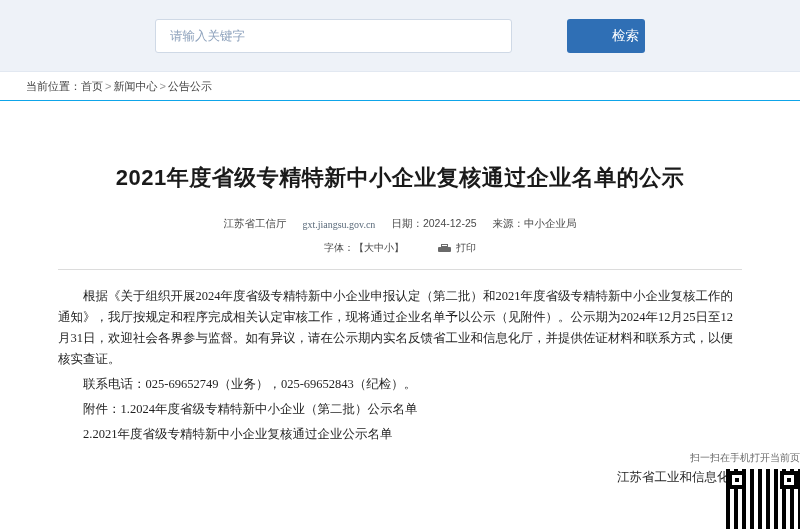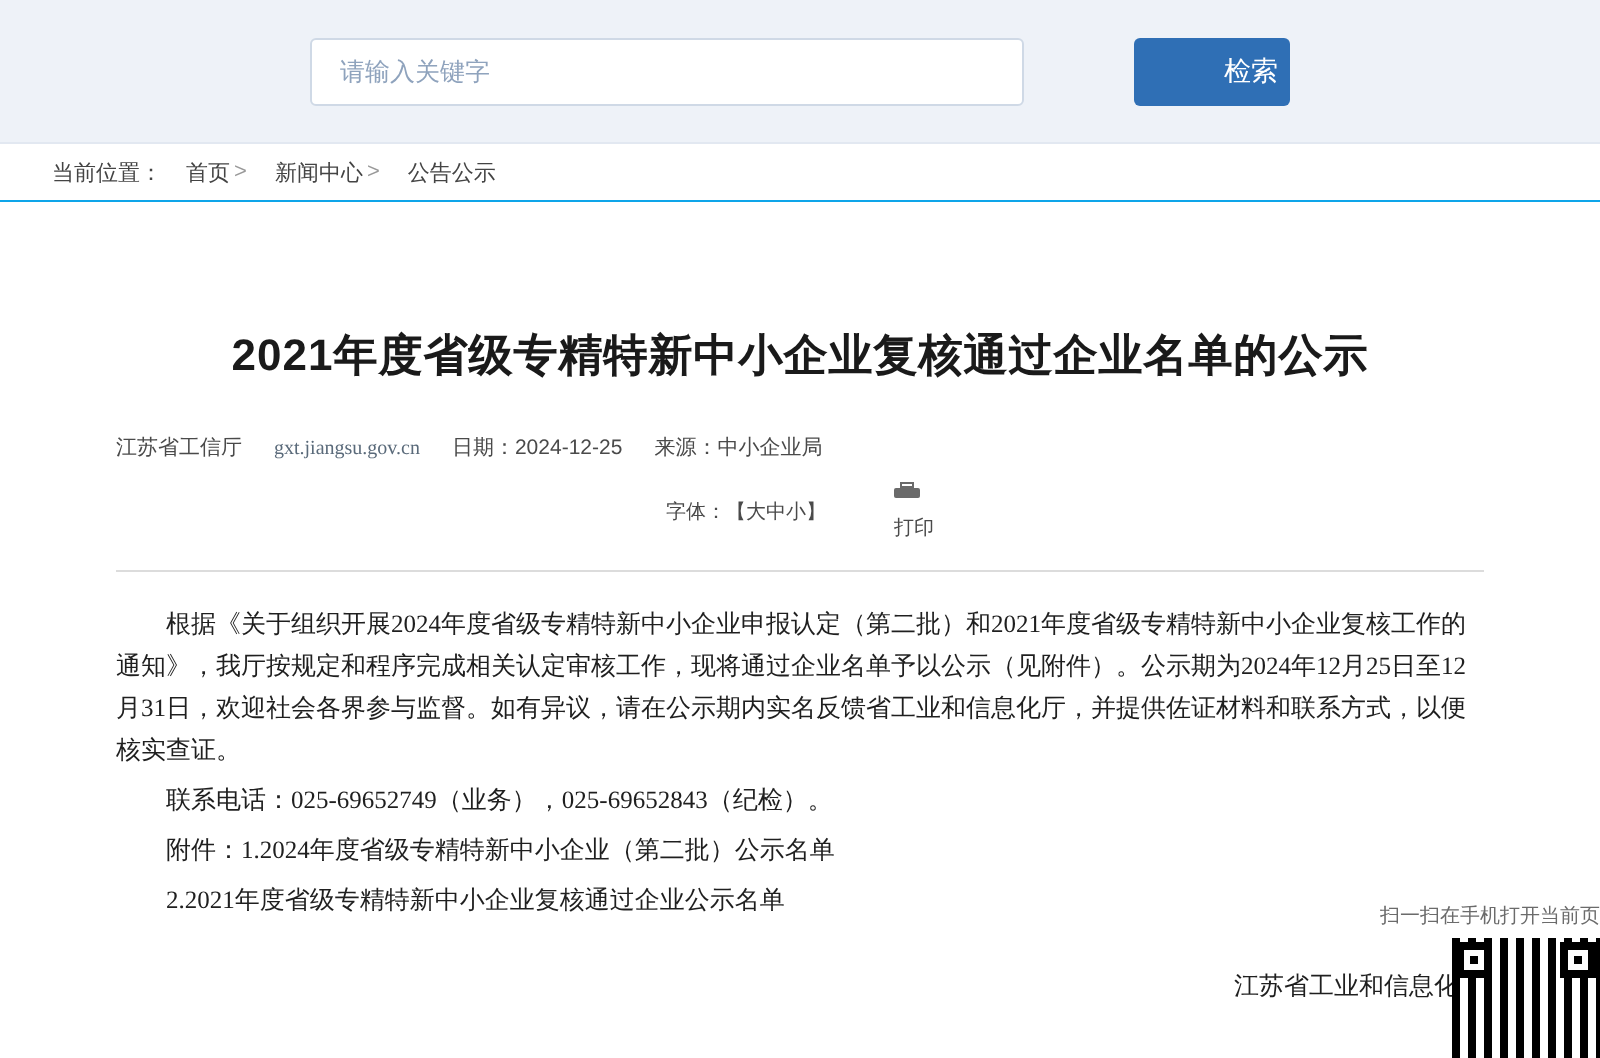--- a/index.html
+++ b/index.html
@@ -81,41 +81,40 @@
   }
   .breadcrumb .bc-label {
     color: #444;
   }
   .breadcrumb .bc-sep {
     margin: 0 2px;
     color: #999;
   }
   .breadcrumb .bc-item {
     color: #444;
-    margin-left: 12px;
   }
   
   .article {
     padding: 0 58px;
     box-sizing: border-box;
   }
   .title {
     margin: 0;
     padding: 26px 0 4px 0;
     text-align: center;
     font-size: 22px;
     line-height: 34px;
     font-weight: bold;
     color: #1a1a1a;
     font-family: "Liberation Sans", sans-serif;
     letter-spacing: 0.5px;
   }
   .meta {
     display: flex;
-    justify-content: flex-start;
+    justify-content: center;
     align-items: center;
     gap: 16px;
     font-size: 10.5px;
     color: #4a4a4a;
     padding-top: 18px;
   }
   .meta .meta-link {
     color: #5a6a7a;
     text-decoration: none;
     font-family: "Liberation Serif", serif;
@@ -132,25 +131,24 @@
     padding-bottom: 10px;
   }
   .fontline .fs-group {
     white-space: nowrap;
   }
   .fontline .fs-item {
     cursor: pointer;
   }
   .printer {
     display: inline-flex;
-    align-items: flex-start;
+    align-items: flex-end;
     gap: 5px;
     cursor: pointer;
     color: #4a4a4a;
-    flex-direction: column;
   }
   .printer-glyph {
     display: inline-block;
     width: 13px;
     height: 11px;
     position: relative;
   }
   .printer-glyph::before {
     content: "";
     position: absolute;

